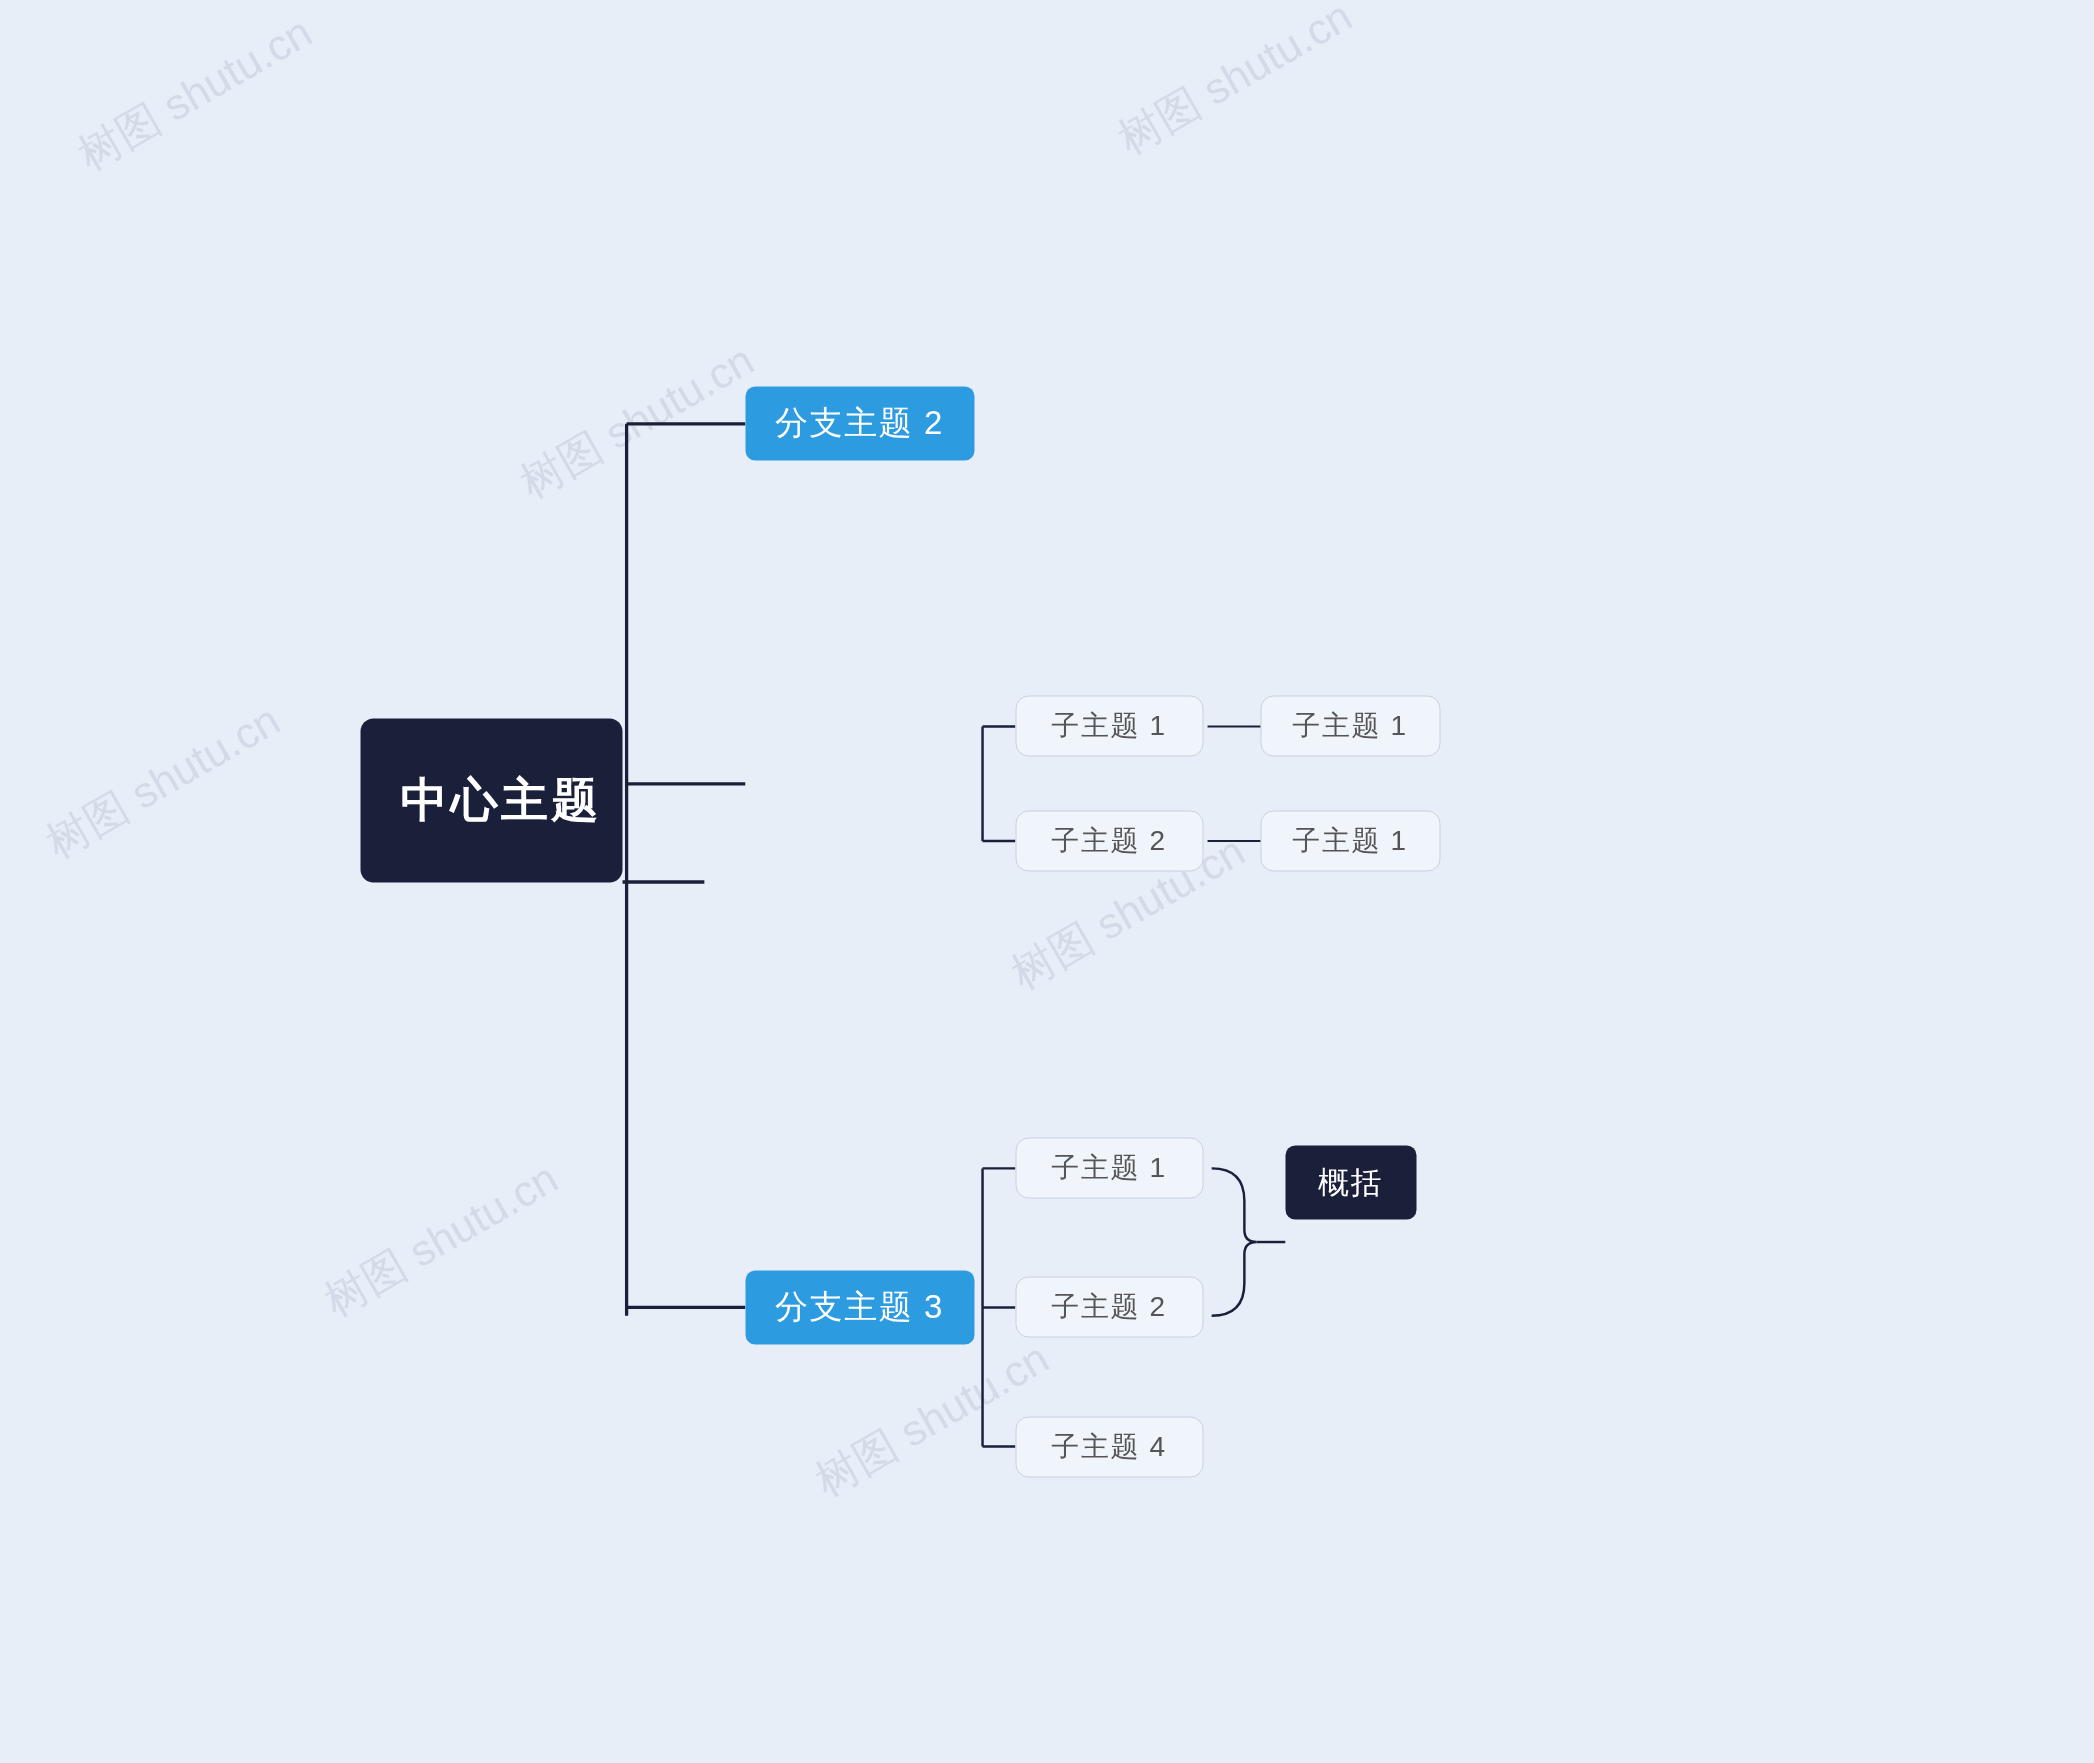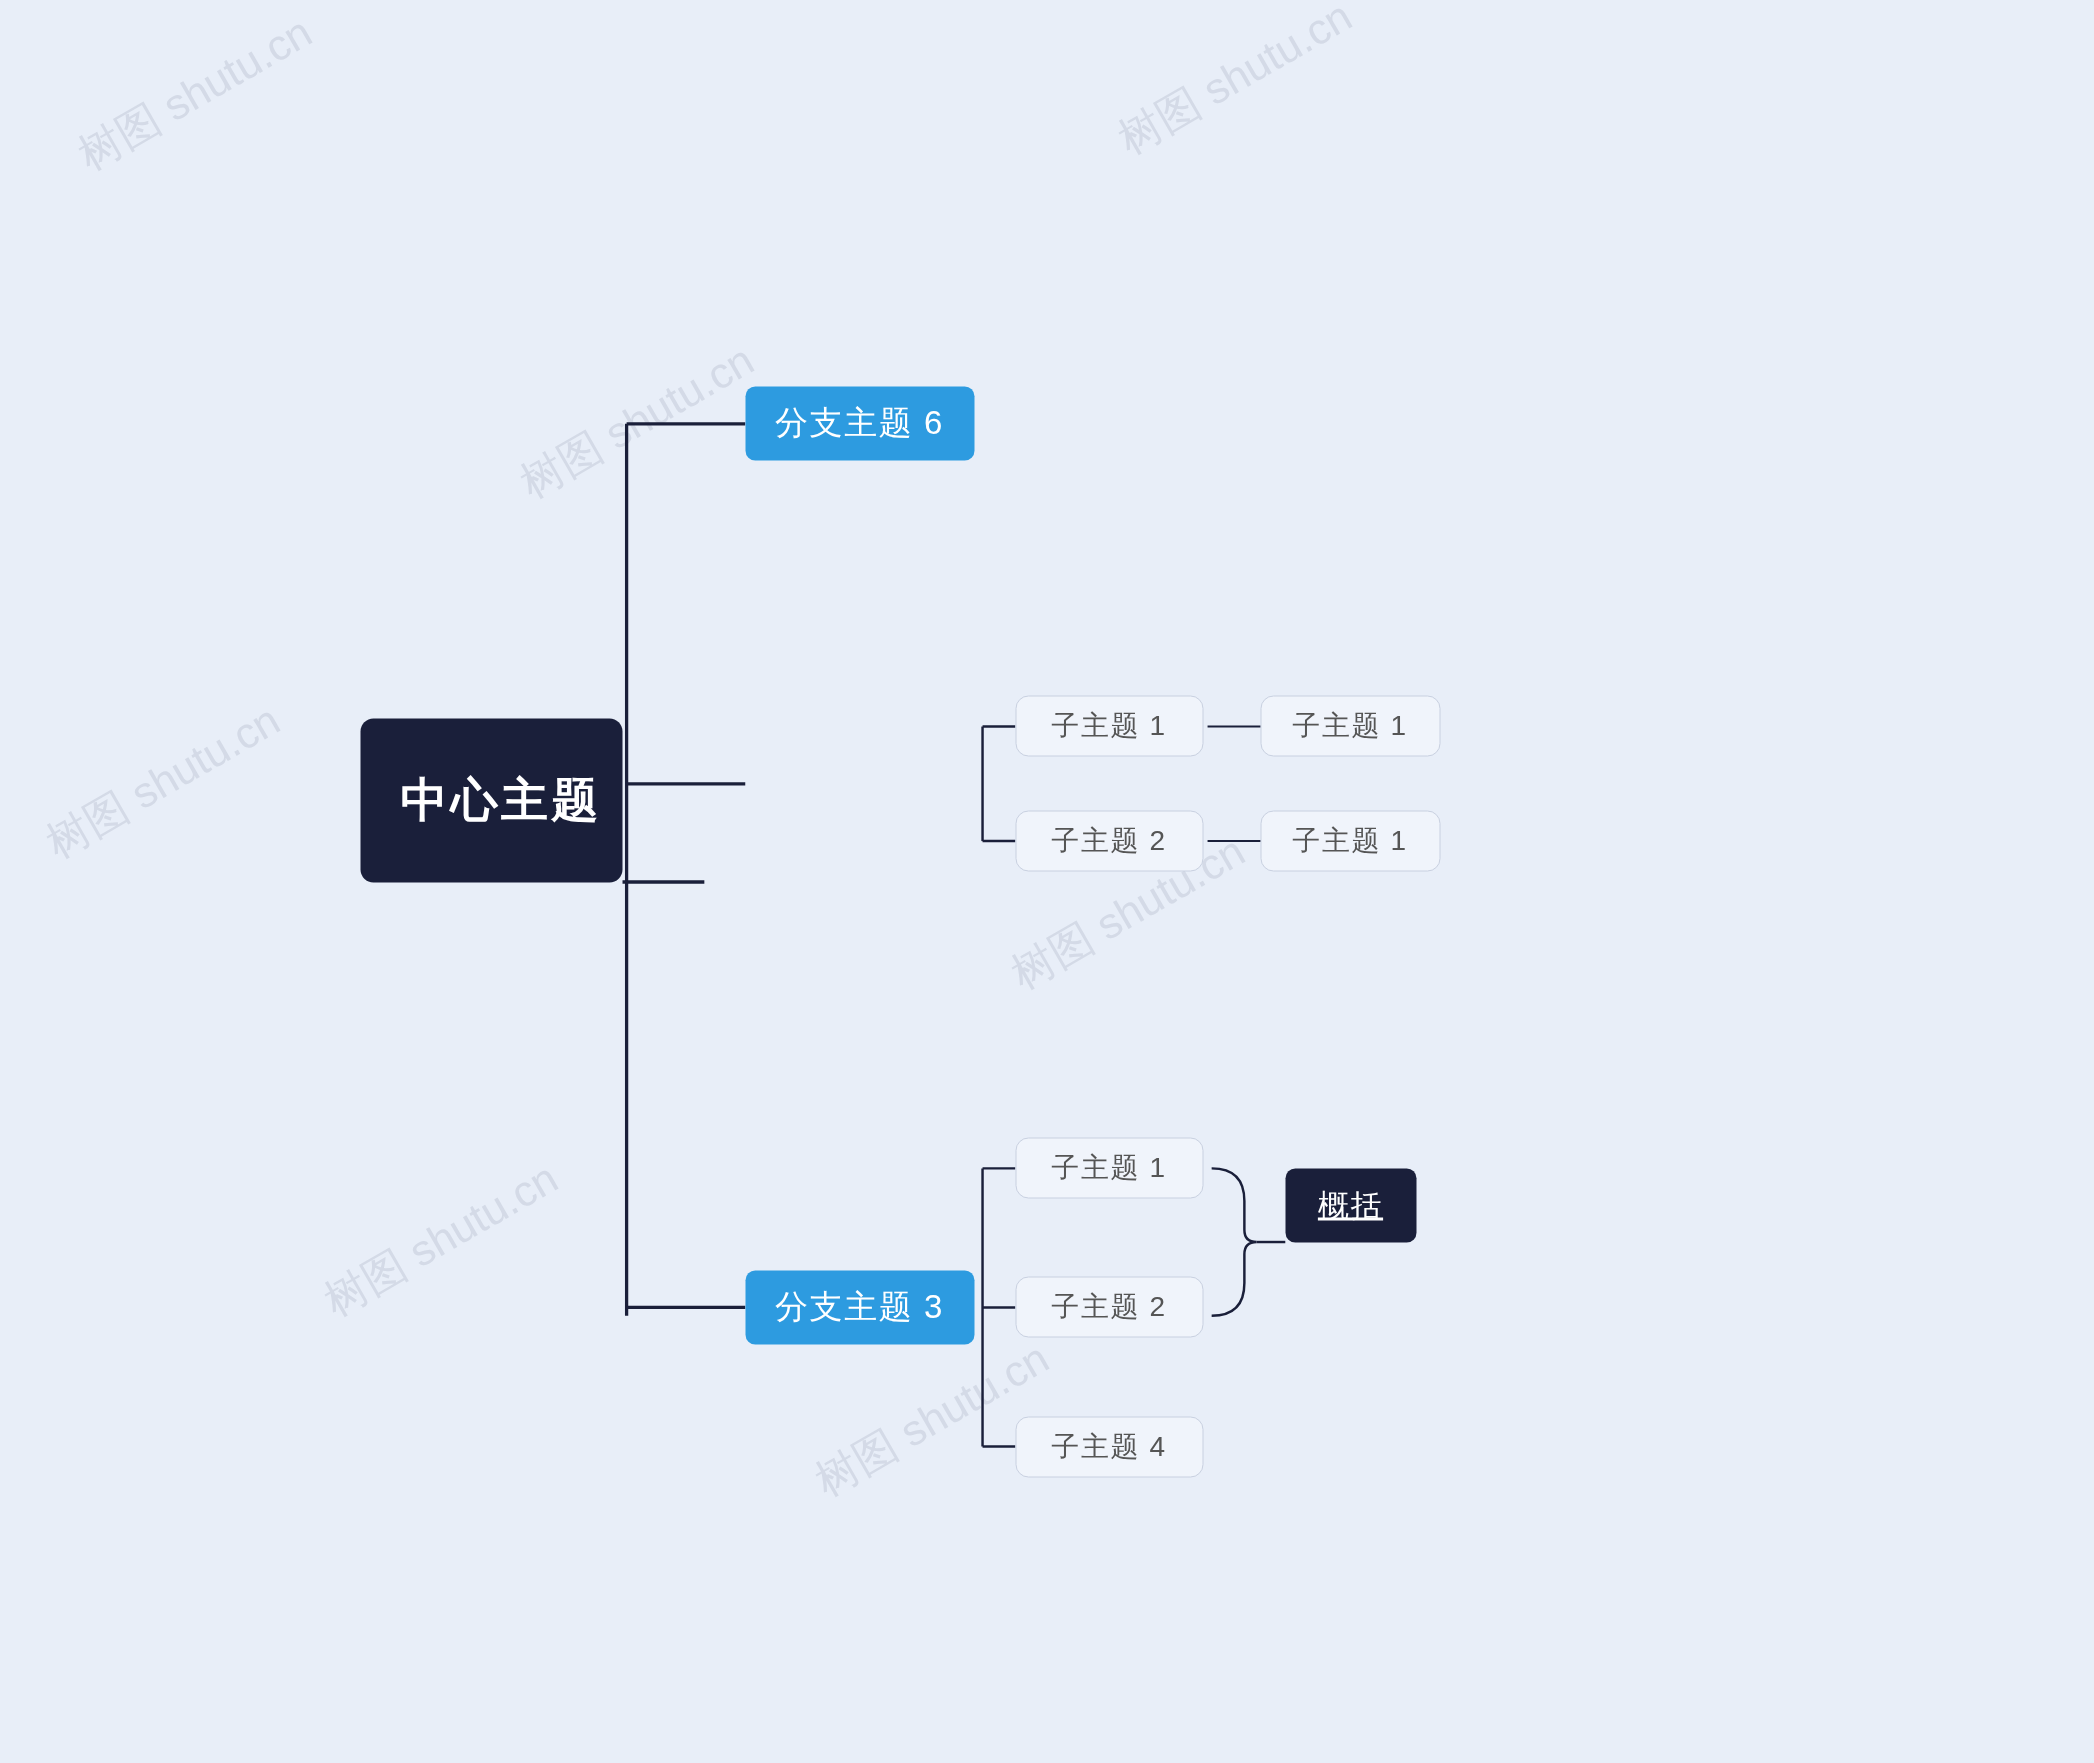--- a/index.html
+++ b/index.html
@@ -165,21 +165,21 @@
     <path d="M 1100 1200 Q 1140 1200 1140 1240 L 1140 1275 Q 1140 1290 1155 1290 Q 1140 1290 1140 1305 L 1140 1340 Q 1140 1380 1100 1380" stroke="#1a1f3a" stroke-width="3" fill="none"></path>
 
     <line x1="1155" y1="1290" x2="1190" y2="1290" stroke="#1a1f3a" stroke-width="3"></line>
   </svg>
 
   <div class="center-node" style="left:49px; top:614px;padding-left:20px;">
     <span>中心主题</span>
   </div>
 
   <div class="branch-node" style="left:434px; top:200px;">
-    <span>分支主题 6</span>
+    <span>分支主题 2</span>
   </div>
 
 
   <div class="branch-node" style="left:434px; top:1084px;text-align:right;">
     <span>分支主题 3</span>
   </div>
 
   <div class="sub-node" style="left:704px; top:509px;">
     <span>子主题 1</span>
   </div>
@@ -201,18 +201,18 @@
   </div>
 
   <div class="sub-node" style="left:704px; top:1090px;">
     <span>子主题 2</span>
   </div>
 
   <div class="sub-node" style="left:704px; top:1230px;">
     <span>子主题 4</span>
   </div>
 
-  <div class="summary-node" style="left:974px; top:982px;text-decoration:underline;">
+  <div class="summary-node" style="left:974px; top:959px;">
     <span>概括</span>
   </div>
 
 </div>
 
 
 </body></html>

